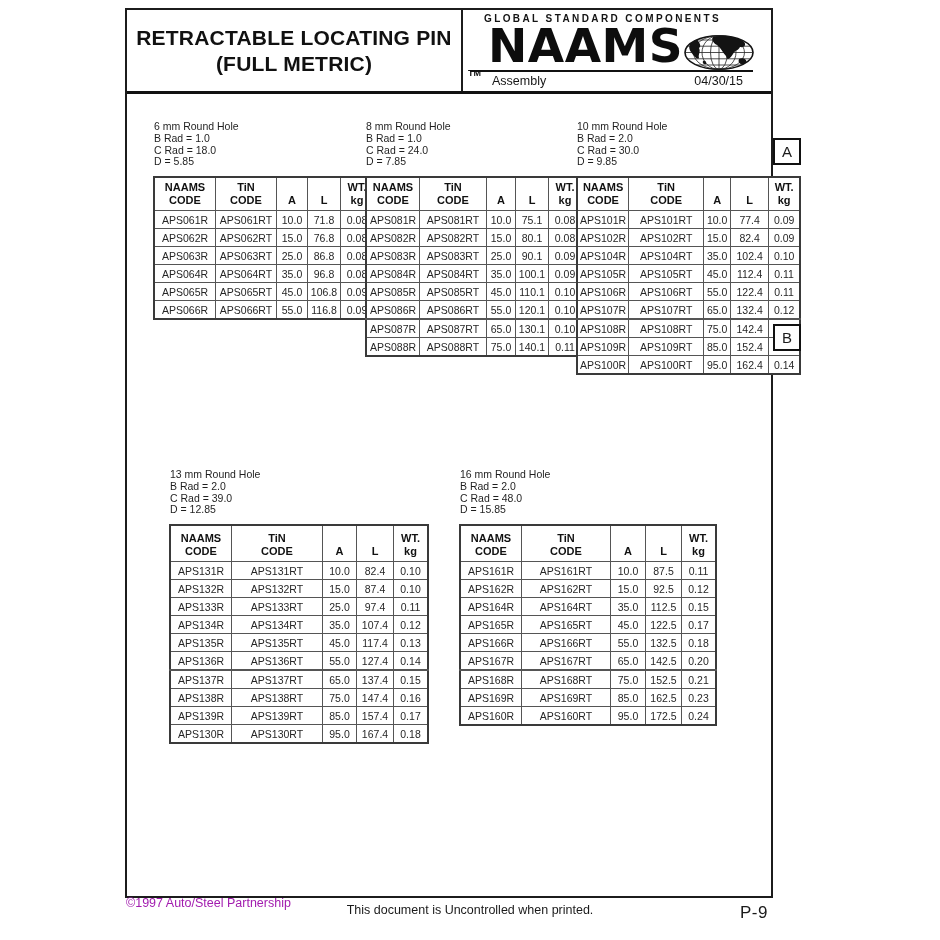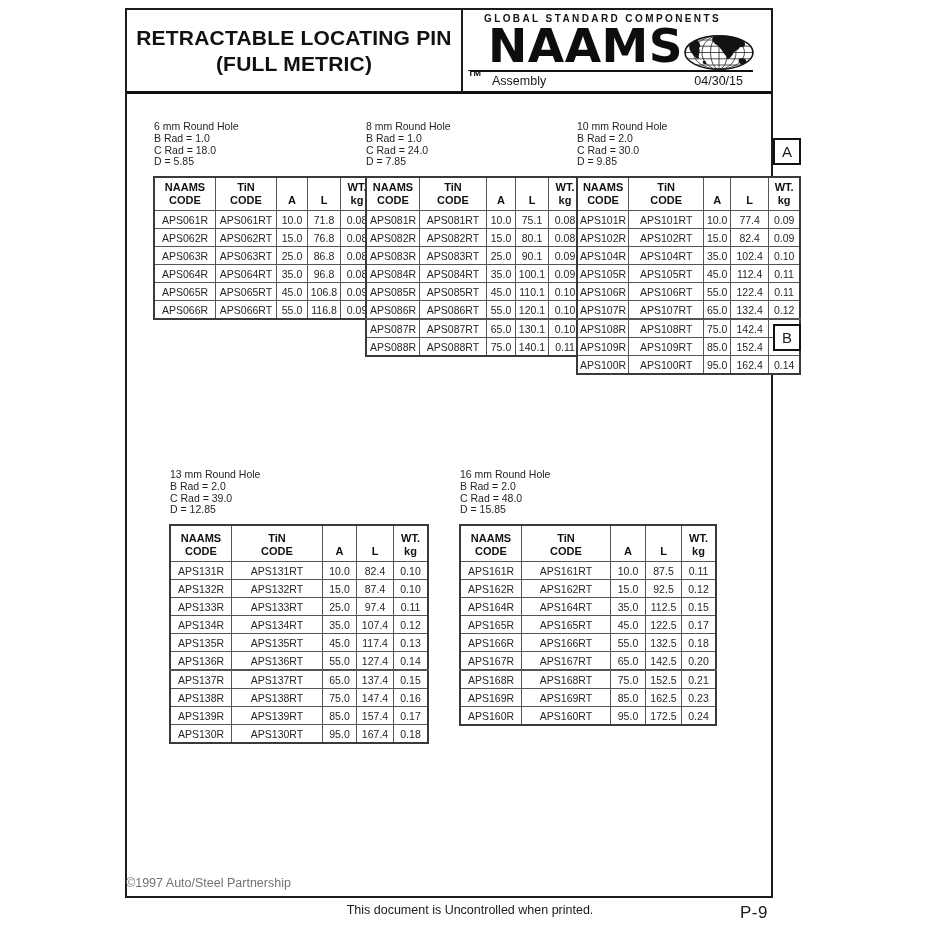--- a/index.html
+++ b/index.html
@@ -65,21 +65,21 @@
   
   .marker {
     position:absolute; width:28px; height:27px; border:2px solid #111; box-sizing:border-box;
     background:#fff; display:flex; align-items:center; justify-content:center;
     font-size:15px; color:#1c1c1c;
   }
   .marker-a { left:773px; top:138px; }
   .marker-b { left:773px; top:324px; }
 
   
-  .f-copy   { position:absolute; left:126px; top:876px; font-size:12.5px; color:#737373; }
+  .f-copy   { position:absolute; left:126px; top:896px; font-size:12.5px; color:#a21caf; }
   .f-notice { position:absolute; left:0; top:903px; width:940px; text-align:center; font-size:12.5px; color:#1a1a1a; }
   .f-page   { position:absolute; left:740px; top:903px; font-size:17px; letter-spacing:0.5px; color:#1a1a1a; }
 </style>
 </head>
 <body>
 
 <div class="canvas">
 
   <div class="frame">
     <div class="titlebar">

